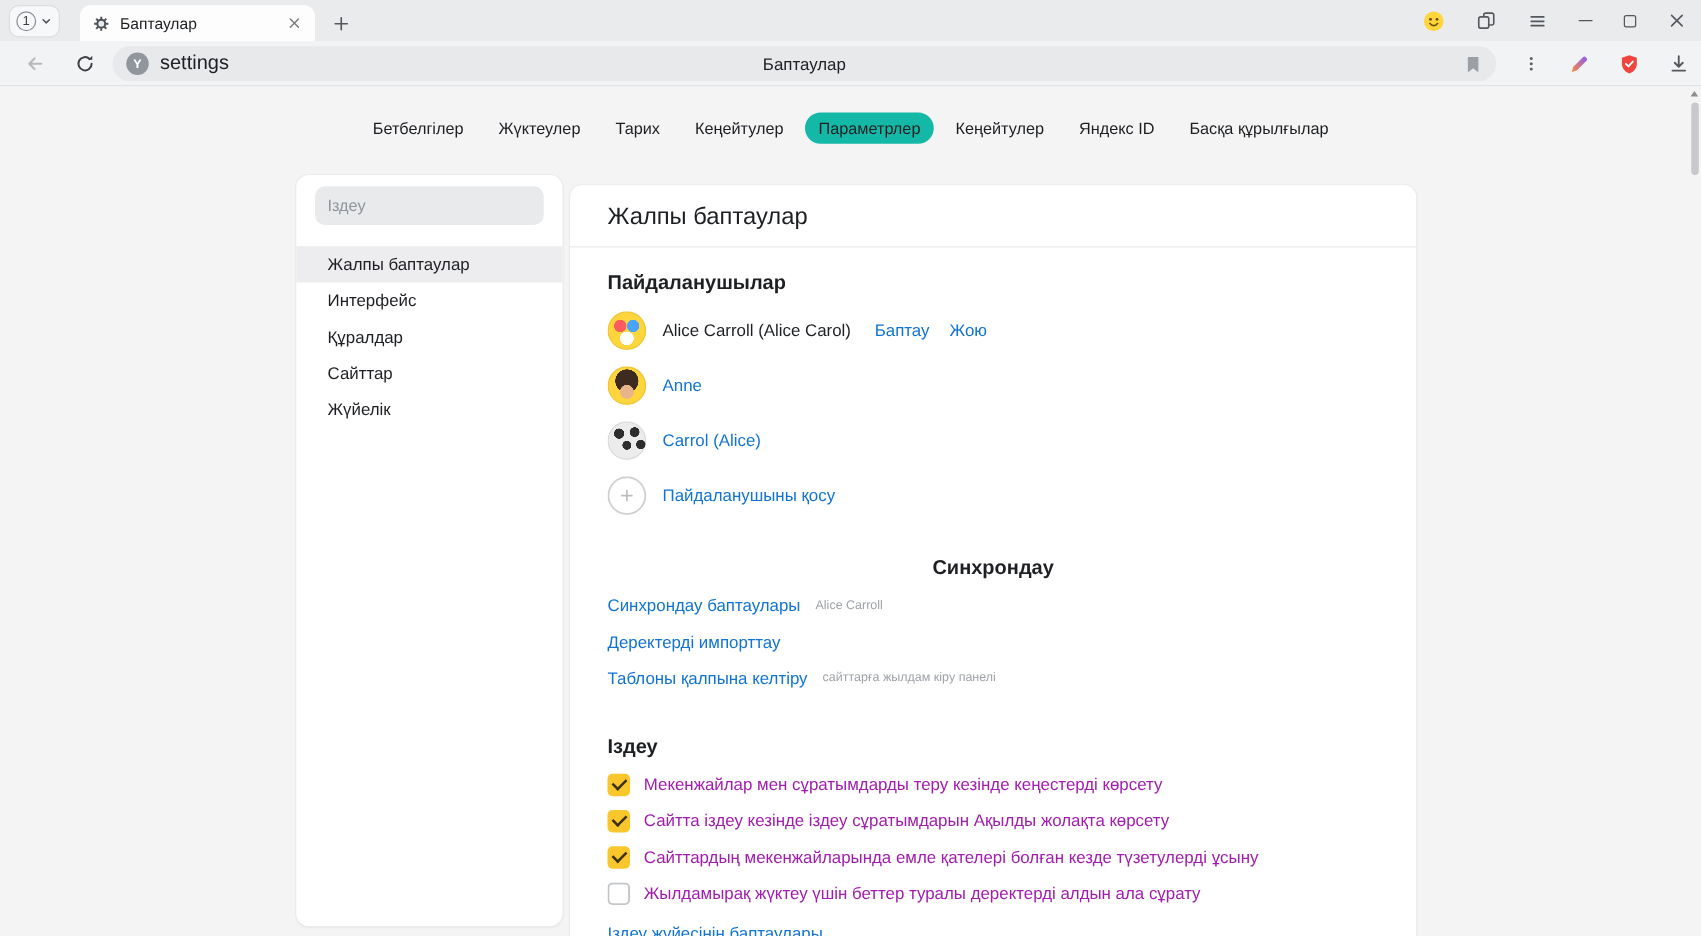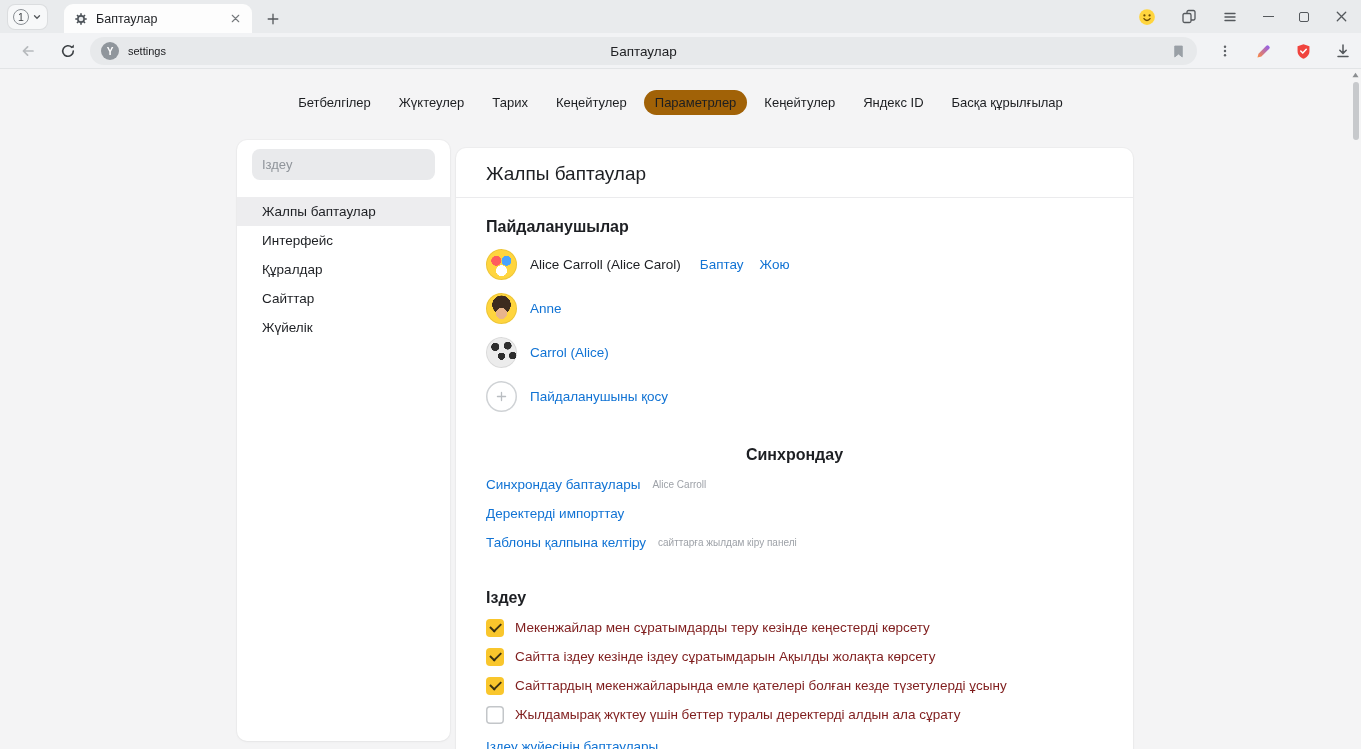--- a/index.html
+++ b/index.html
@@ -60,21 +60,21 @@
   .urlbar{
     position:absolute; left:90px; top:4px; width:1107px; height:28px;
     background:#e7e9eb; border-radius:14px;
     display:flex; align-items:center; padding:0 11px; cursor:text;
   }
   .favicon{
     width:18px; height:18px; border-radius:50%; background:#90969c;
     color:#fff; font-size:10px; font-weight:bold;
     display:grid; place-items:center; flex:none;
   }
-  .url-text{ font-size:11px; color:#202124; margin-left:9px; }
+  .url-text{ font-size:16px; color:#202124; margin-left:9px; }
   .urlbar-title{
     position:absolute; left:0; right:0; text-align:center;
     font-size:13.5px; color:#202124; pointer-events:none;
   }
   .urlbar-right{ margin-left:auto; cursor:pointer; z-index:2; }
   .toolbar-right{
     position:absolute; right:10px; top:0; height:36px;
     display:flex; align-items:center; gap:23px;
   }
   .toolbar-right > div{ cursor:pointer; }
@@ -85,21 +85,21 @@
     background:#f4f4f5; overflow:hidden;
   }
   .nav-tabs{
     position:absolute; top:20px; left:0; right:0;
     display:flex; justify-content:center; align-items:center; gap:6px;
   }
   .nav-tab{
     font-size:13px; color:#1c1e21; padding:5px 11px;
     border-radius:14px; cursor:pointer; white-space:nowrap;
   }
-  .nav-tab.active{ background:#a16207; }
+  .nav-tab.active{ background:#14b8a6; }
 
   
   .sidebar-card{
     position:absolute; left:237px; top:70px; width:213px; height:601px;
     background:#fff; border-radius:10px;
     box-shadow:0 0 0 1px rgba(0,0,0,0.025), 0 1px 3px rgba(0,0,0,0.04);
   }
   .search-input{
     display:block; margin:9px 15px 0; width:183px; height:31px;
     background:#e9eaec; border:none; border-radius:8px;
@@ -178,21 +178,21 @@
     background:#fff; box-shadow:inset 0 0 0 1.5px #c3c6c9;
     position:relative; cursor:pointer;
   }
   .checkbox.checked{ background:#f9c62c; box-shadow:none; }
   .checkbox.checked::after{
     content:""; position:absolute; left:4px; top:4.5px;
     width:8.5px; height:4.5px;
     border-left:2px solid #3a3112; border-bottom:2px solid #3a3112;
     transform:rotate(-45deg);
   }
-  .option-label{ font-size:13.5px; color:#7f1d1d; }
+  .option-label{ font-size:13.5px; color:#a21caf; }
   .footer-link{ margin-top:10px; display:inline-block; }
 
   
   .scrollbar{ position:absolute; right:0; top:0; bottom:0; width:11px; }
   .sb-arrow{ position:absolute; top:2px; left:2px; }
   .sb-thumb{
     position:absolute; top:12px; right:2.5px; width:6px; height:58px;
     background:#c7c9cc; border-radius:3px; cursor:pointer;
   }
 </style>

